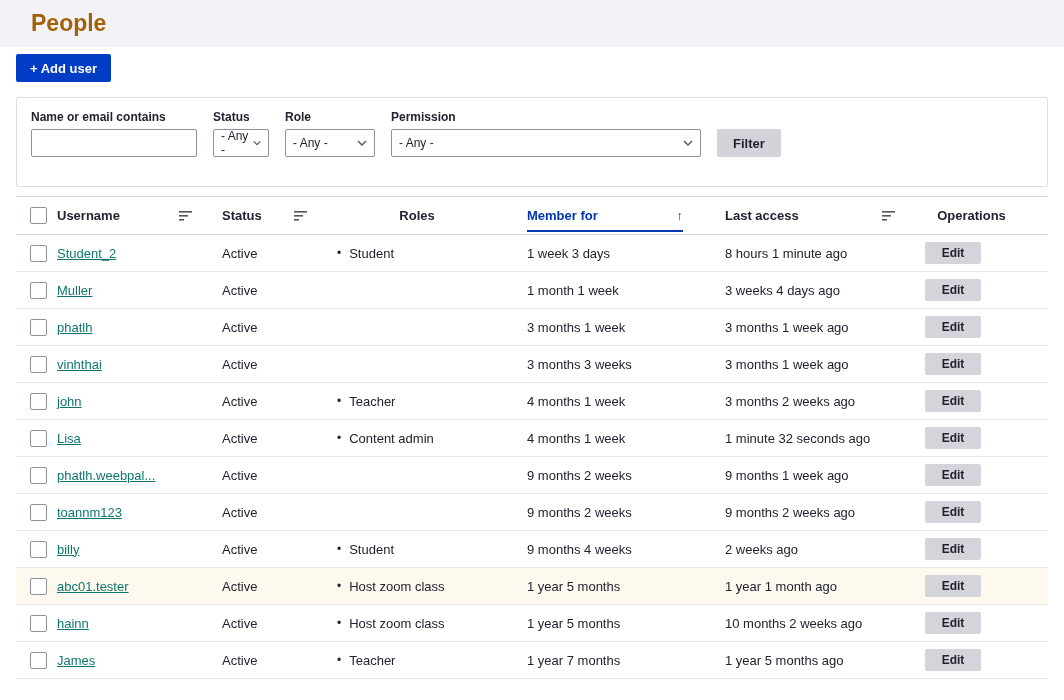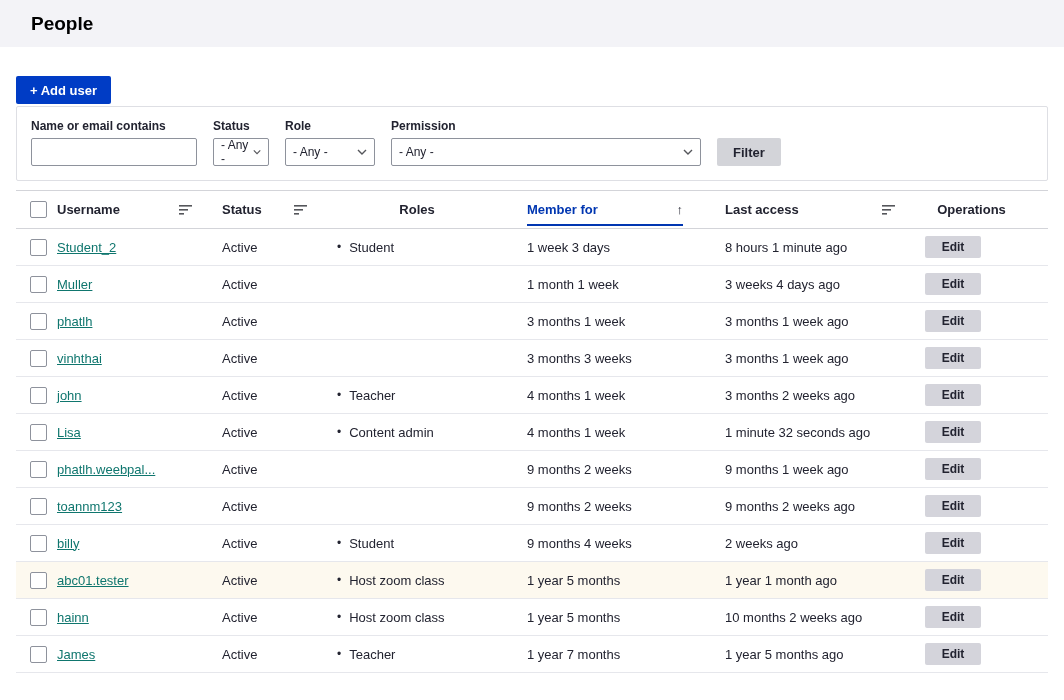--- a/index.html
+++ b/index.html
@@ -14,47 +14,47 @@
   
   .page-header {
     height: 47px;
     background: #f3f3f7;
     display: flex;
     align-items: center;
     padding-left: 31px;
   }
   .page-header h1 {
     margin: 0;
-    font-size: 19px;
+    font-size: 23px;
     font-weight: bold;
-    color: #000000;
+    color: #a16207;
   }
   .content { padding: 0 16px; }
 
   
   .btn-primary {
-    margin-top: 29px;
+    margin-top: 7px;
     background: #003cc5;
     color: #fff;
     font-weight: bold;
     font-size: 13px;
     font-family: "Liberation Sans", sans-serif;
     border: none;
     border-radius: 2px;
     padding: 0 14px;
     height: 28px;
     cursor: pointer;
   }
 
   
   .filter-box {
-    margin-top: 2px;
+    margin-top: 15px;
     border: 1px solid #dedfe4;
     border-radius: 2px;
-    padding: 12px 14px 14px 14px;
+    padding: 12px 14px 29px 14px;
     display: flex;
     align-items: flex-end;
     gap: 16px;
   }
   .field { display: flex; flex-direction: column; gap: 5px; }
   .field label { font-size: 12px; font-weight: bold; color: #222330; }
   .text-input {
     width: 166px; height: 28px;
     border: 1px solid #8e929c;
     border-radius: 2px;

